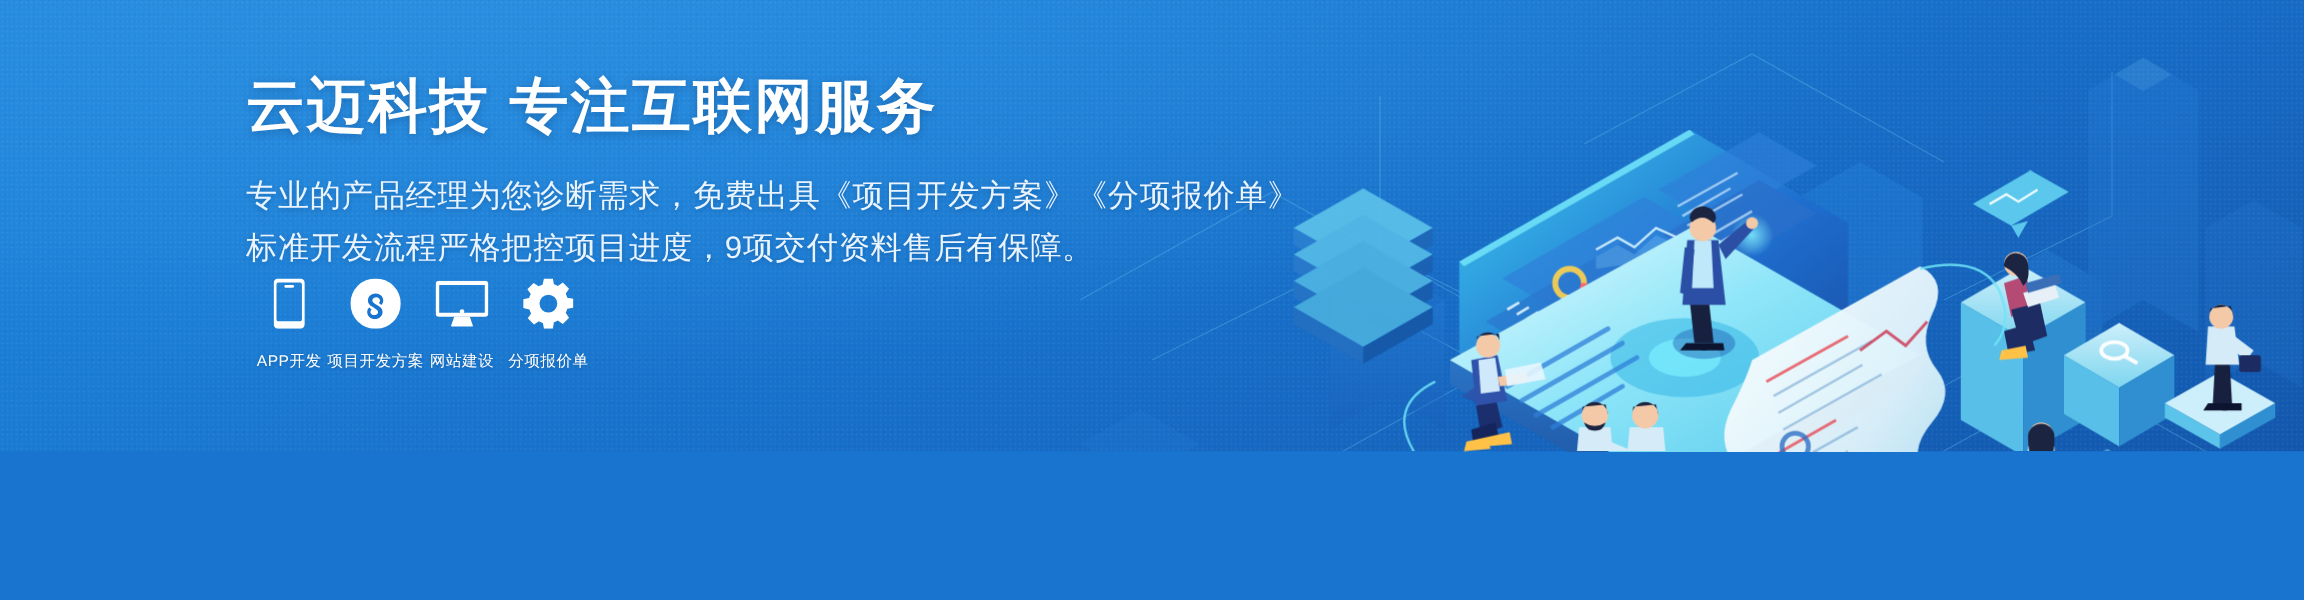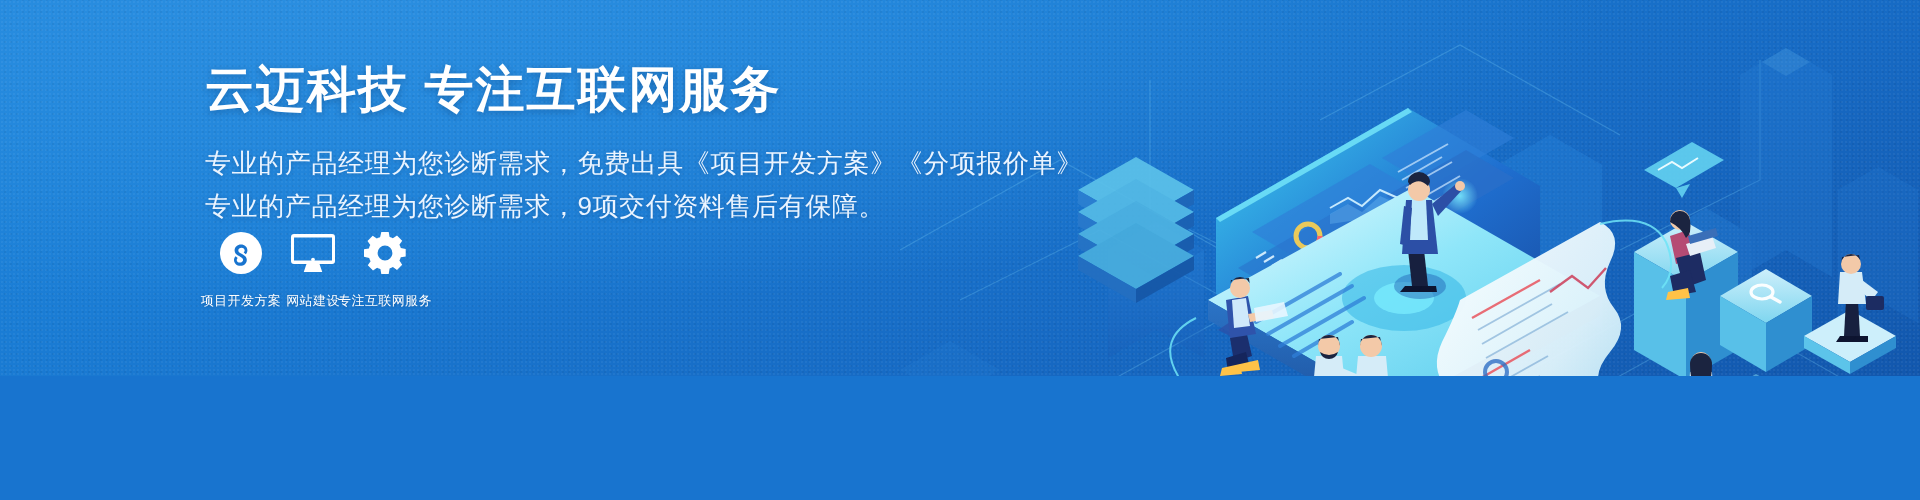--- a/index.html
+++ b/index.html
@@ -396,26 +396,36 @@
         <path d="M516,470 q80,30 160,-10 q60,-34 112,-8"></path>
         <path d="M856,452 q60,6 90,-30"></path>
       </g>
     </svg>
   </div>
 
   <div class="copy">
     <h1 class="headline">云迈科技 专注互联网服务</h1>
     <div class="subline">
       <span class="ln">专业的产品经理为您诊断需求，免费出具《项目开发方案》《分项报价单》</span>
-      <span class="ln">专业的产品经理为您诊断需求，9项交付资料售后有保障。</span>
+      <span class="ln">标准开发流程严格把控项目进度，9项交付资料售后有保障。</span>
     </div>
   </div>
 
   <div class="services">
 
+    <div class="svc">
+      <span class="glyph">
+        <svg width="26" height="42" viewBox="0 0 26 42">
+          <path d="M4 0h18a4 4 0 0 1 4 4v34a4 4 0 0 1-4 4H4a4 4 0 0 1-4-4V4a4 4 0 0 1 4-4zm0 3.4a1.6 1.6 0 0 0-1.6 1.6v29.2c0 .9.7 1.6 1.6 1.6h18c.9 0 1.6-.7 1.6-1.6V5c0-.9-.7-1.6-1.6-1.6H4z"></path>
+          <rect x="9" y="5.6" width="8" height="2.2" rx="1.1"></rect>
+          <circle cx="13" cy="38.6" r="2"></circle>
+        </svg>
+      </span>
+      <span class="lbl">APP开发</span>
+    </div>
 
     <div class="svc">
       <span class="glyph">
         <svg width="42" height="42" viewBox="0 0 42 42">
           <circle cx="21" cy="21" r="21"></circle>
           <path d="M21 12.6c-3.6 0-6.4 2.6-6.4 5.9 0 2.3 1.4 4 3.4 5 .7.4 1.5.8 2.2 1.3 1.8 1.1 2.9 2 2.9 3.2 0 1.5-1.5 2.6-3.2 2.6-1.8 0-3.2-1.2-3.2-2.7 0-.8.4-1.5 1-2l-2.1-1.7c-1 1-1.6 2.3-1.6 3.7 0 3.3 2.8 5.9 6.4 5.9s6.4-2.6 6.4-5.9c0-2.4-1.5-4.1-3.6-5.2-.7-.4-1.5-.8-2.2-1.2-1.7-1-2.7-1.9-2.7-3.1 0-1.5 1.5-2.6 3.2-2.6 1.8 0 3.2 1.2 3.2 2.7 0 .8-.4 1.5-1 2l2.1 1.7c1-1 1.6-2.3 1.6-3.7 0-3.3-2.8-5.9-6.4-5.9z" fill="#1874cf"></path>
         </svg>
       </span>
       <span class="lbl">项目开发方案</span>
     </div>
@@ -431,17 +441,17 @@
       </span>
       <span class="lbl">网站建设</span>
     </div>
 
     <div class="svc">
       <span class="glyph">
         <svg width="42" height="42" viewBox="0 0 42 42">
           <path d="M17.3 0h7.4l.9 4.9c1.2.3 2.3.8 3.3 1.4l4.1-2.8 5.2 5.2-2.8 4.1c.6 1 1.1 2.1 1.4 3.3l4.9.9v7.4l-4.9.9c-.3 1.2-.8 2.3-1.4 3.3l2.8 4.1-5.2 5.2-4.1-2.8c-1 .6-2.1 1.1-3.3 1.4L24.7 42h-7.4l-.9-4.9c-1.2-.3-2.3-.8-3.3-1.4l-4.1 2.8-5.2-5.2 2.8-4.1c-.6-1-1.1-2.1-1.4-3.3L0 24.7v-7.4l4.9-.9c.3-1.2.8-2.3 1.4-3.3L3.5 9l5.2-5.2 4.1 2.8c1-.6 2.1-1.1 3.3-1.4L17.3 0zM21 13.6a7.4 7.4 0 1 0 0 14.8 7.4 7.4 0 0 0 0-14.8z"></path>
         </svg>
       </span>
-      <span class="lbl">专注互联网服务</span>
+      <span class="lbl">分项报价单</span>
     </div>
 
   </div>
 </div>
 
 </body></html>

